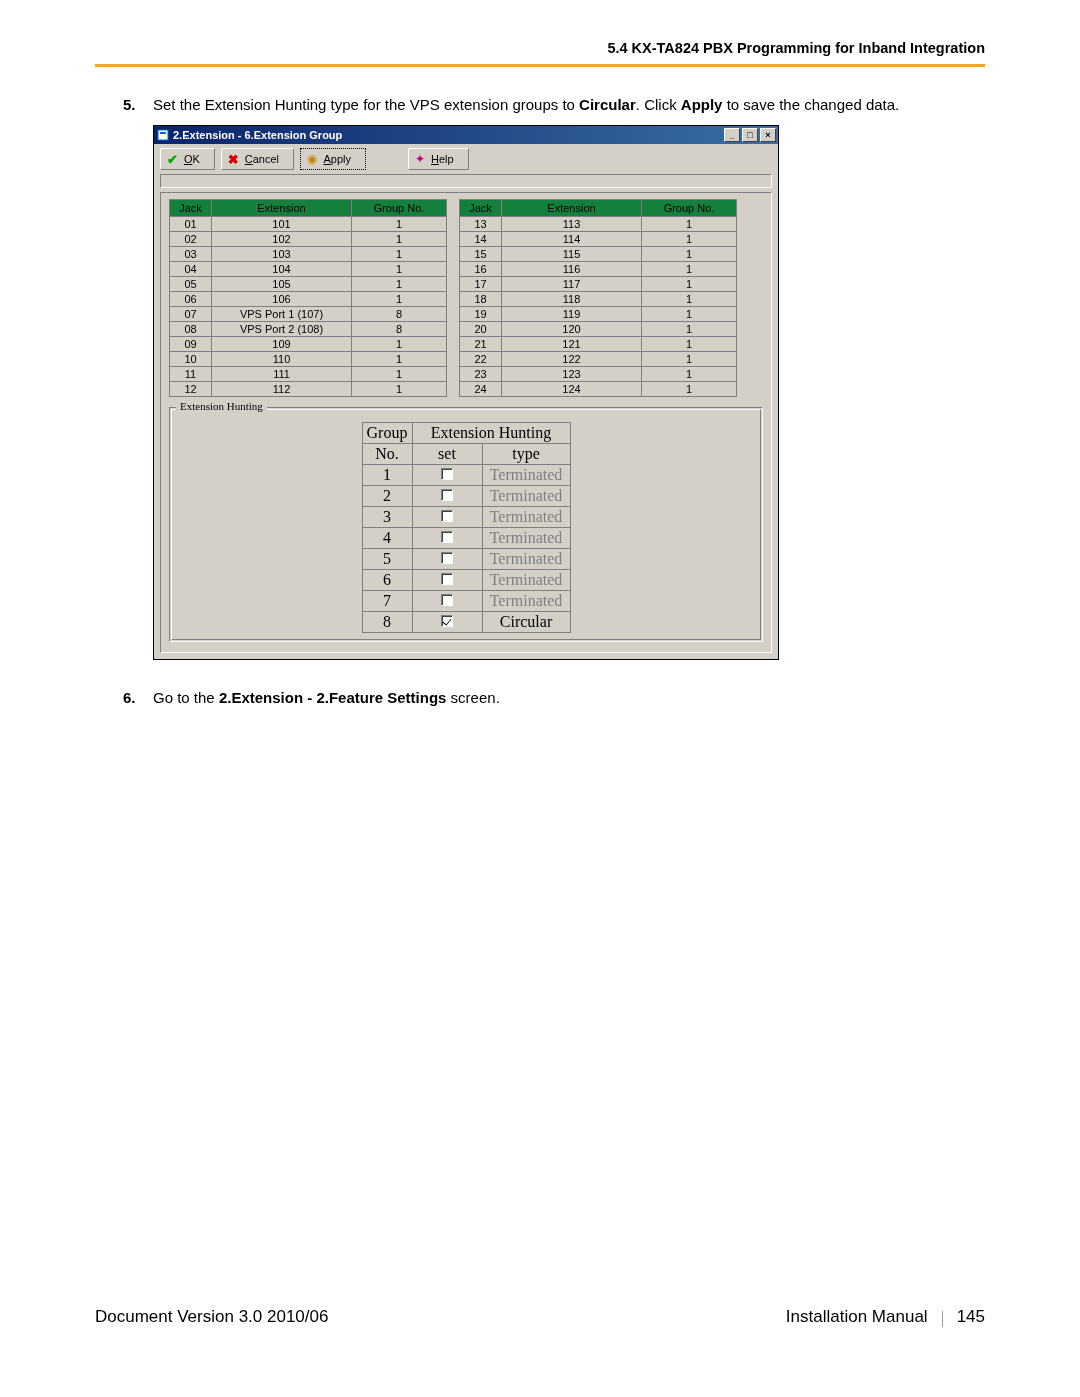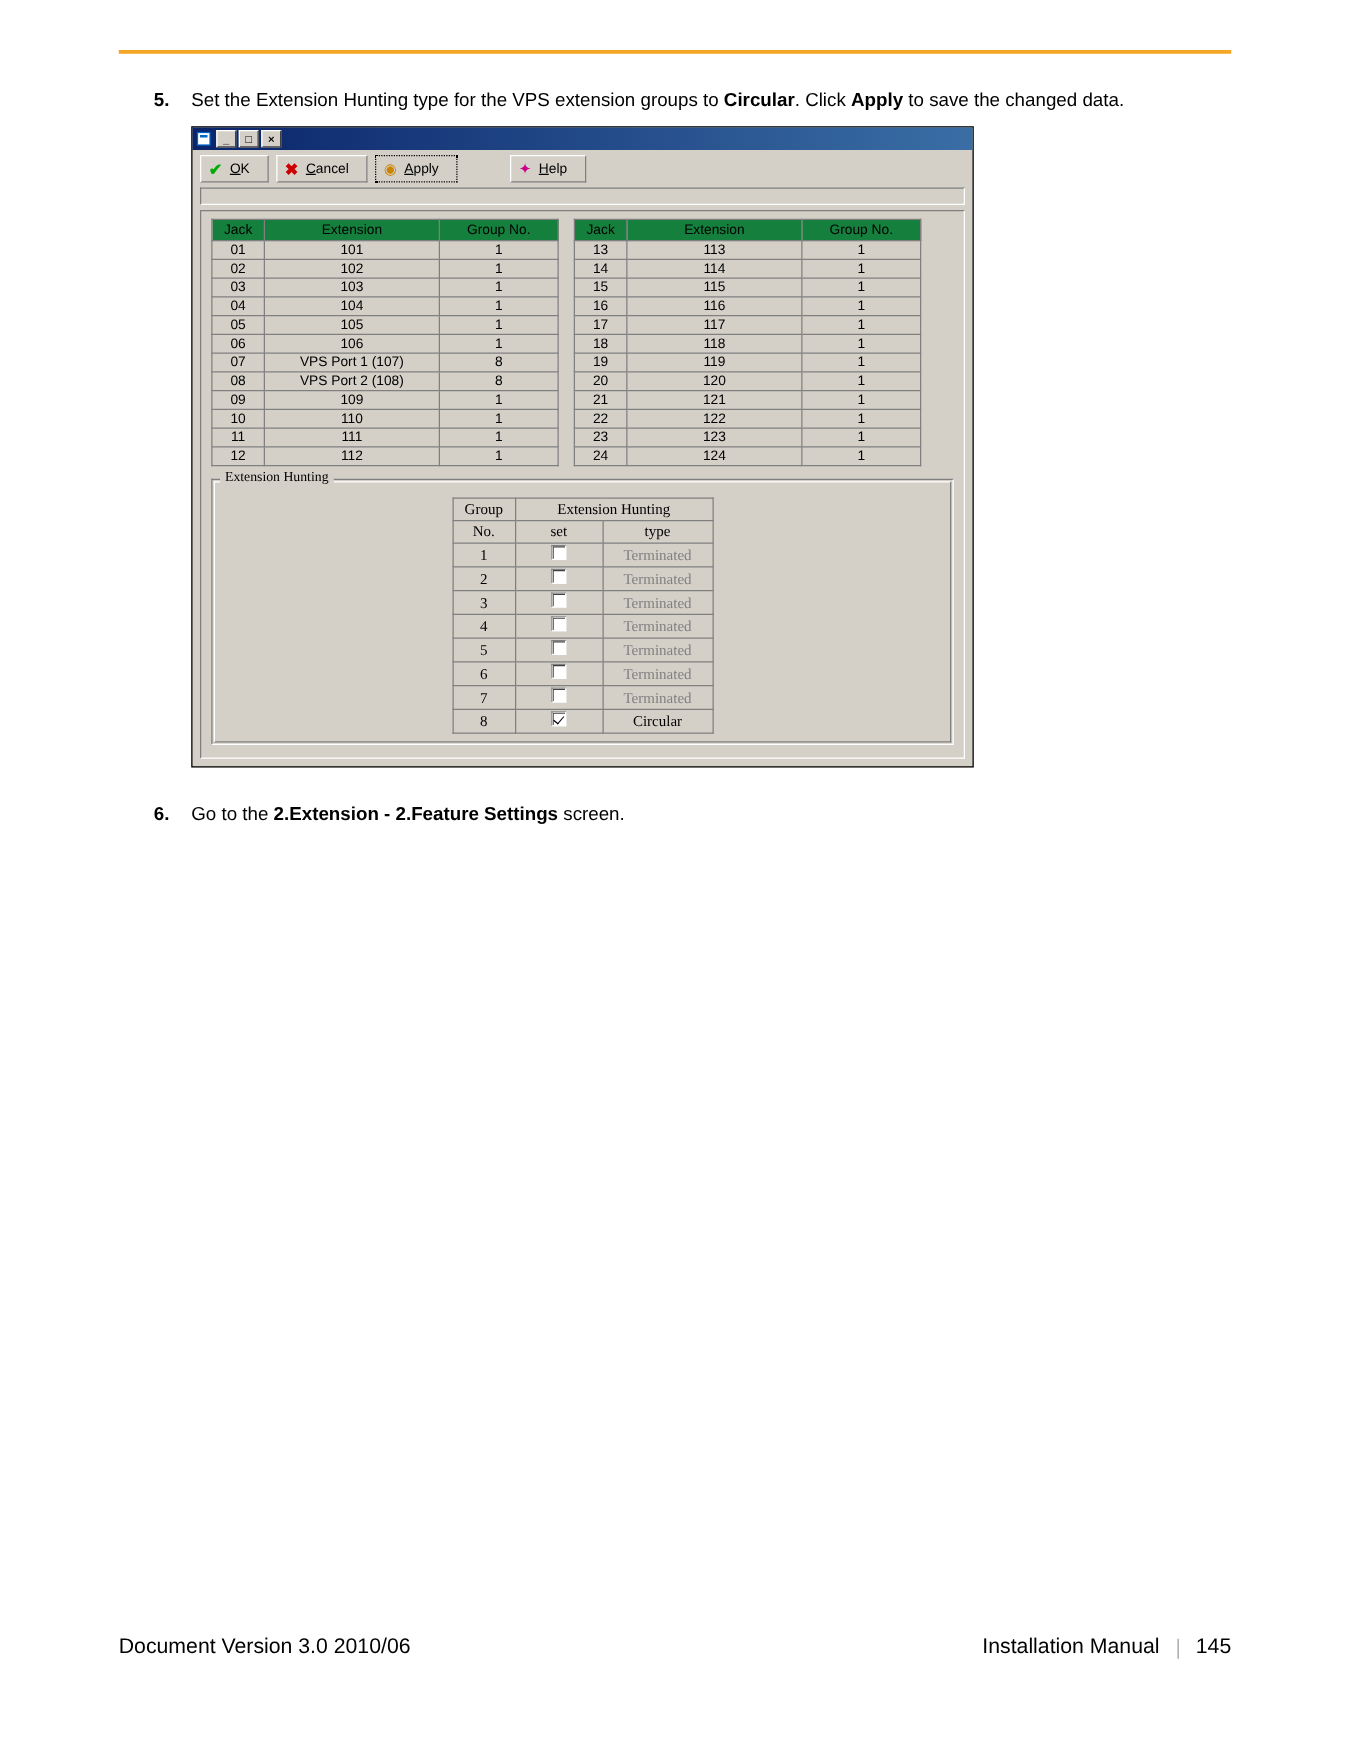--- a/index.html
+++ b/index.html
@@ -174,21 +174,21 @@
     background: #d4d0c8;
     padding: 0 4px;
     font-size: 11px;
   }
   .hunt-wrap {
     display: flex;
     justify-content: center;
   }
   table.hunt {
     border-collapse: collapse;
-    font-size: 12px;
+    font-size: 16px;
   }
   table.hunt th, table.hunt td {
     border: 1px solid #808080;
     padding: 1px 4px;
     text-align: center;
     background: #d4d0c8;
     font-weight: normal;
   }
   .hcol-grp { width: 50px; }
   .hcol-set { width: 70px; }
@@ -230,37 +230,39 @@
     gap: 14px;
   }
   .footer-sep {
     width: 1px; height: 16px; background: #999;
   }
 </style>
 </head>
 <body>
 
 <div class="page">
+  <div class="header-right">5.4 KX-TA824 PBX Programming for Inband Integration</div>
   <div class="orange-rule"></div>
 
   <div class="step">
     <div class="step-num">5.</div>
     <div class="step-text">
       <span>Set the Extension Hunting type for the VPS extension groups to </span><b>Circular</b><span>. Click </span><b>Apply</b><span> to save the changed data.</span>
     </div>
   </div>
 
   <div class="win">
     <div class="titlebar">
       <span class="titlebar-icon">
         <svg width="12" height="12" viewBox="0 0 12 12">
             <rect x="1" y="1" width="10" height="10" fill="#fff" stroke="#06c"></rect>
             <rect x="3" y="3" width="6" height="2" fill="#06c"></rect>
           </svg>
       </span>
+      <span class="titlebar-text">2.Extension - 6.Extension Group</span>
       <div class="winbtns">
         <div class="winbtn">_</div>
         <div class="winbtn">□</div>
         <div class="winbtn">×</div>
       </div>
     </div>
     <div class="toolbar">
       <div class="tbtn">
         <span class="icon-check">✔</span>
         <span><span class="under">O</span><span>K</span></span>

